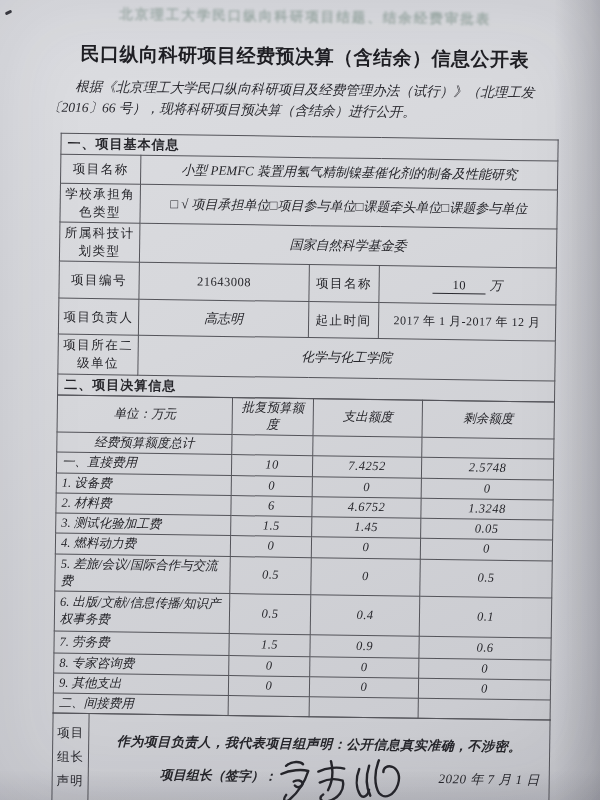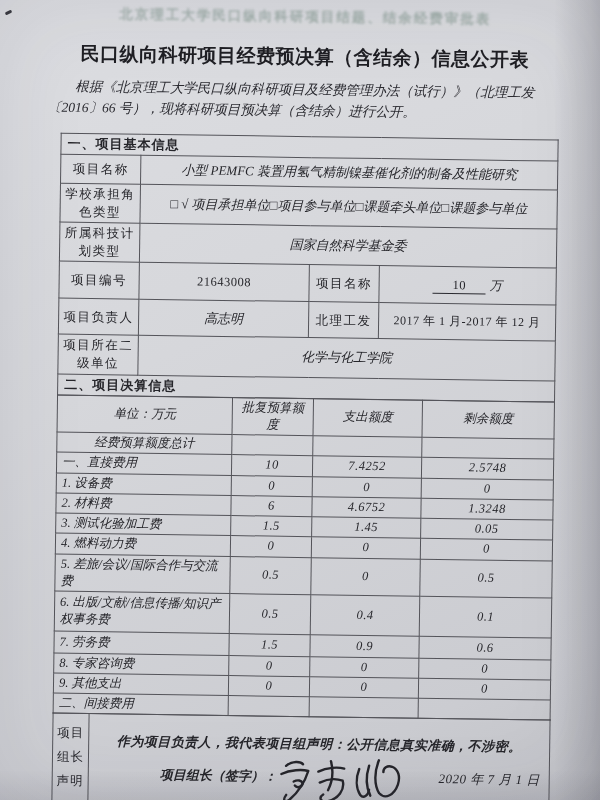--- a/index.html
+++ b/index.html
@@ -90,21 +90,21 @@
         <td class="num">21643008</td>
         <td class="lbl">项目名称</td>
         <td class="num">
           <span class="uline">10</span>
           <span class="kai">万</span>
         </td>
       </tr>
       <tr style="height:36px">
         <td class="lbl">项目负责人</td>
         <td class="val kai">高志明</td>
-        <td class="lbl">北理工发</td>
+        <td class="lbl">起止时间</td>
         <td class="num" style="font-size:12px;">2017 年 1 月-2017 年 12 月</td>
       </tr>
       <tr style="height:38px">
         <td class="lbl">项目所在二级单位</td>
         <td colspan="3" class="val kai">化学与化工学院</td>
       </tr>
       <tr style="height:19px">
         <td colspan="4" class="sec">二、项目决算信息</td>
       </tr>
     </tbody>

